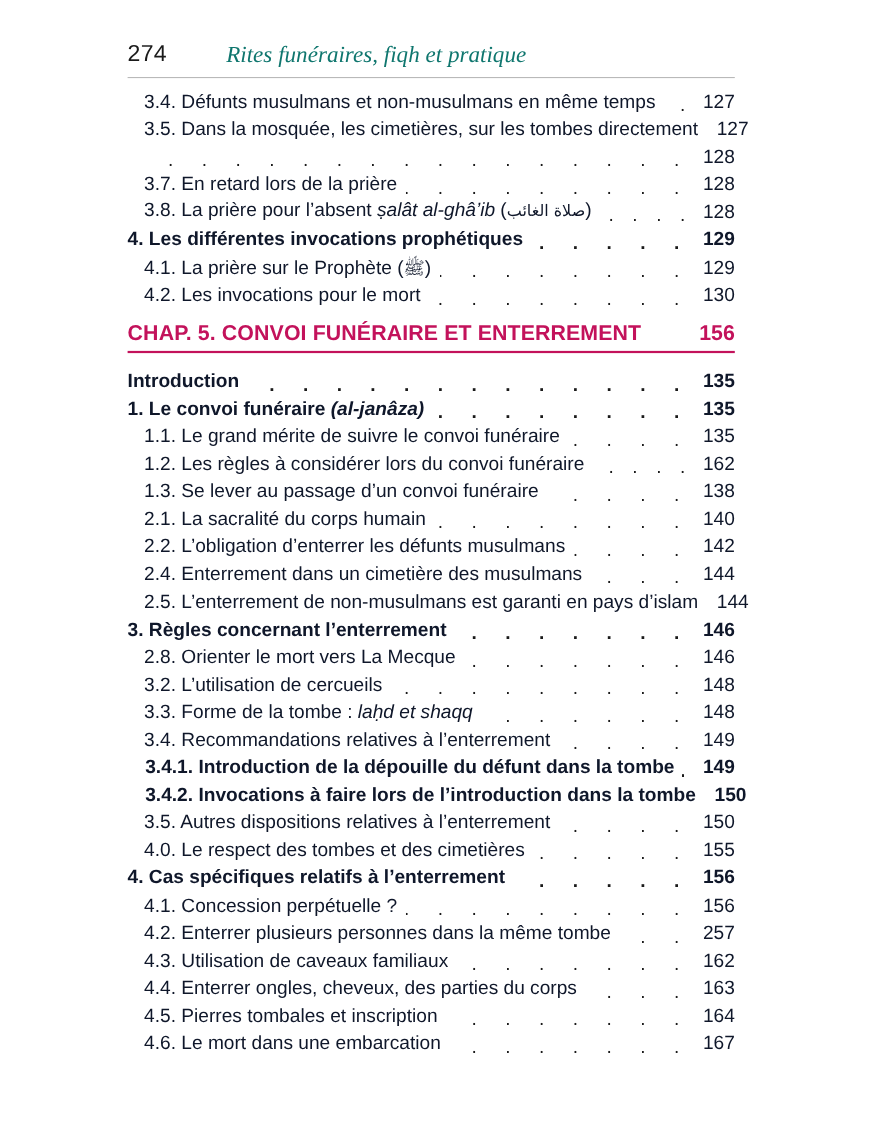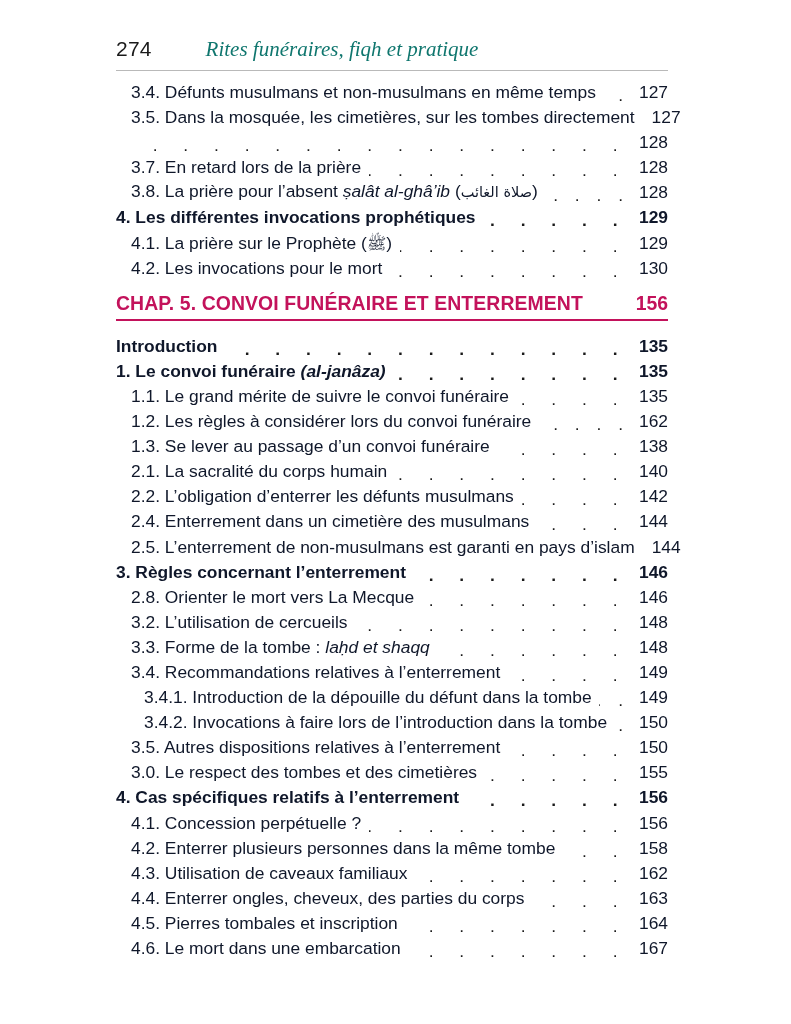--- a/index.html
+++ b/index.html
@@ -105,21 +105,21 @@
   .toc-line .page-no {
     flex: 0 0 auto;
     width: 34px;
     text-align: right;
     padding-left: 4px;
   }
 
   
   .lvl1 { margin-left: 0px;  font-weight: 700; }
   .lvl2 { margin-left: 15px; font-weight: 400; }
-  .lvl3 { margin-left: 28px; font-weight: 400; }
+  .lvl3 { margin-left: 16px; font-weight: 700; }
 
   .lvl1 .page-no { font-weight: 700; }
 
   .tight .leader { margin: 0 1px; }
   .tight .leader::before { letter-spacing: 6px; }
 
   .italic { font-style: italic; }
   .arabic {
     font-family: "DejaVu Sans", sans-serif;
     font-size: 14.5px;
@@ -313,38 +313,38 @@
           <span class="label">3.4.2. Invocations à faire lors de l’introduction dans la tombe</span>
           <span class="leader"></span>
           <span class="page-no">150</span>
         </div>
         <div class="toc-line lvl2">
           <span class="label">3.5. Autres dispositions relatives à l’enterrement</span>
           <span class="leader"></span>
           <span class="page-no">150</span>
         </div>
         <div class="toc-line lvl2">
-          <span class="label">3.0. Le respect des tombes et des cimetières</span>
+          <span class="label">4.0. Le respect des tombes et des cimetières</span>
           <span class="leader"></span>
           <span class="page-no">155</span>
         </div>
         <div class="toc-line lvl1">
           <span class="label">4. Cas spécifiques relatifs à l’enterrement</span>
           <span class="leader"></span>
           <span class="page-no">156</span>
         </div>
         <div class="toc-line lvl2">
           <span class="label">4.1. Concession perpétuelle ?</span>
           <span class="leader"></span>
           <span class="page-no">156</span>
         </div>
         <div class="toc-line lvl2">
           <span class="label">4.2. Enterrer plusieurs personnes dans la même tombe</span>
           <span class="leader"></span>
-          <span class="page-no">158</span>
+          <span class="page-no">257</span>
         </div>
         <div class="toc-line lvl2">
           <span class="label">4.3. Utilisation de caveaux familiaux</span>
           <span class="leader"></span>
           <span class="page-no">162</span>
         </div>
         <div class="toc-line lvl2">
           <span class="label">4.4. Enterrer ongles, cheveux, des parties du corps</span>
           <span class="leader"></span>
           <span class="page-no">163</span>

